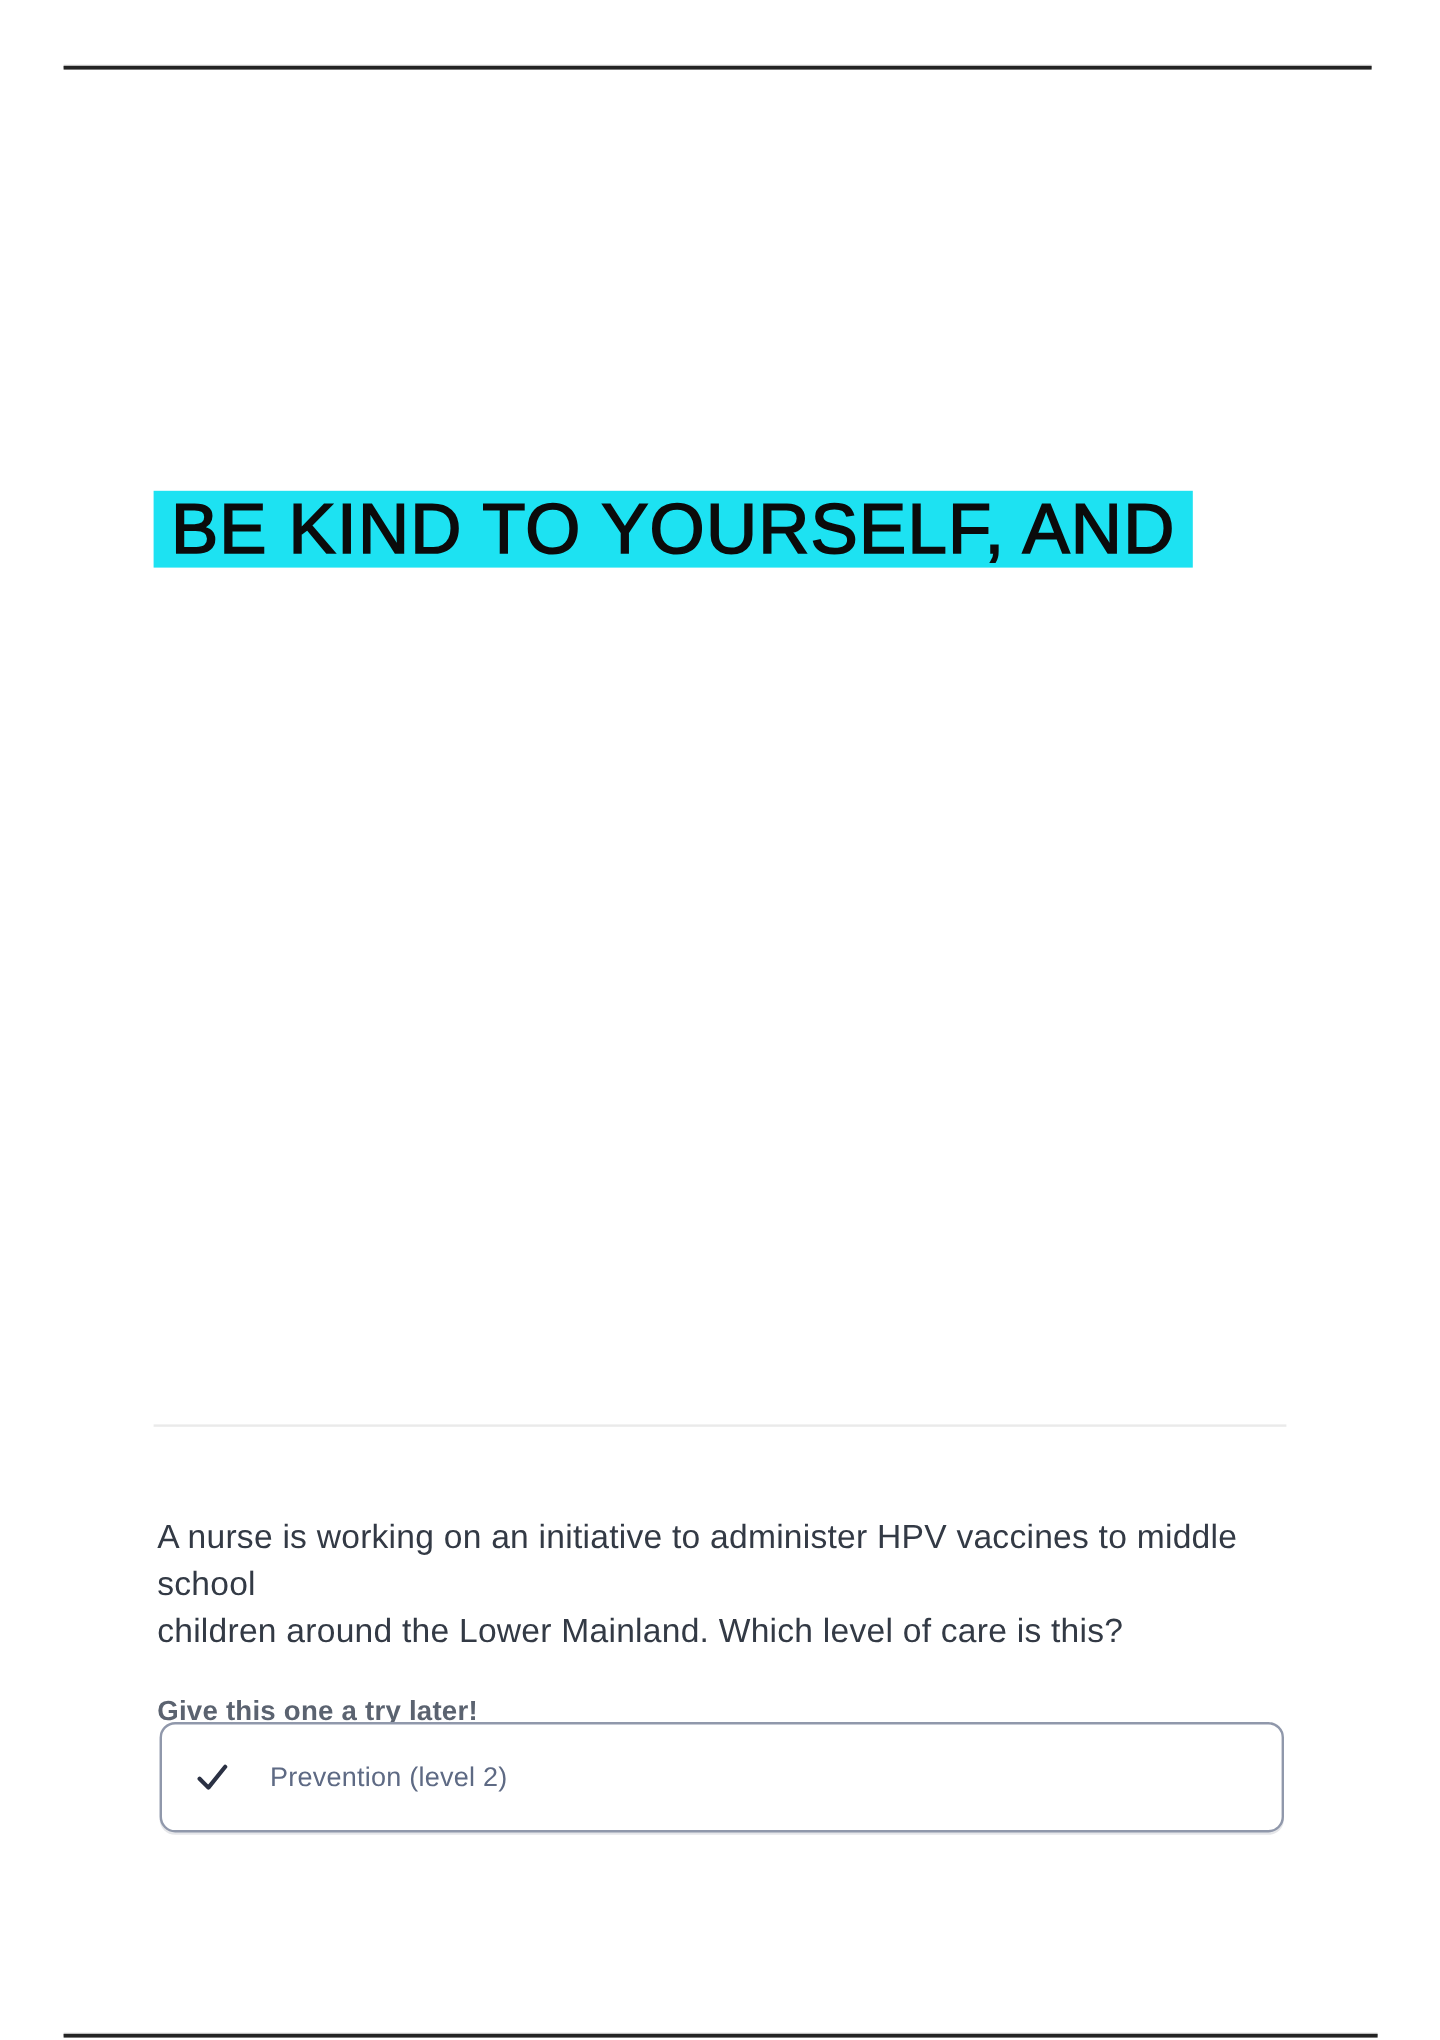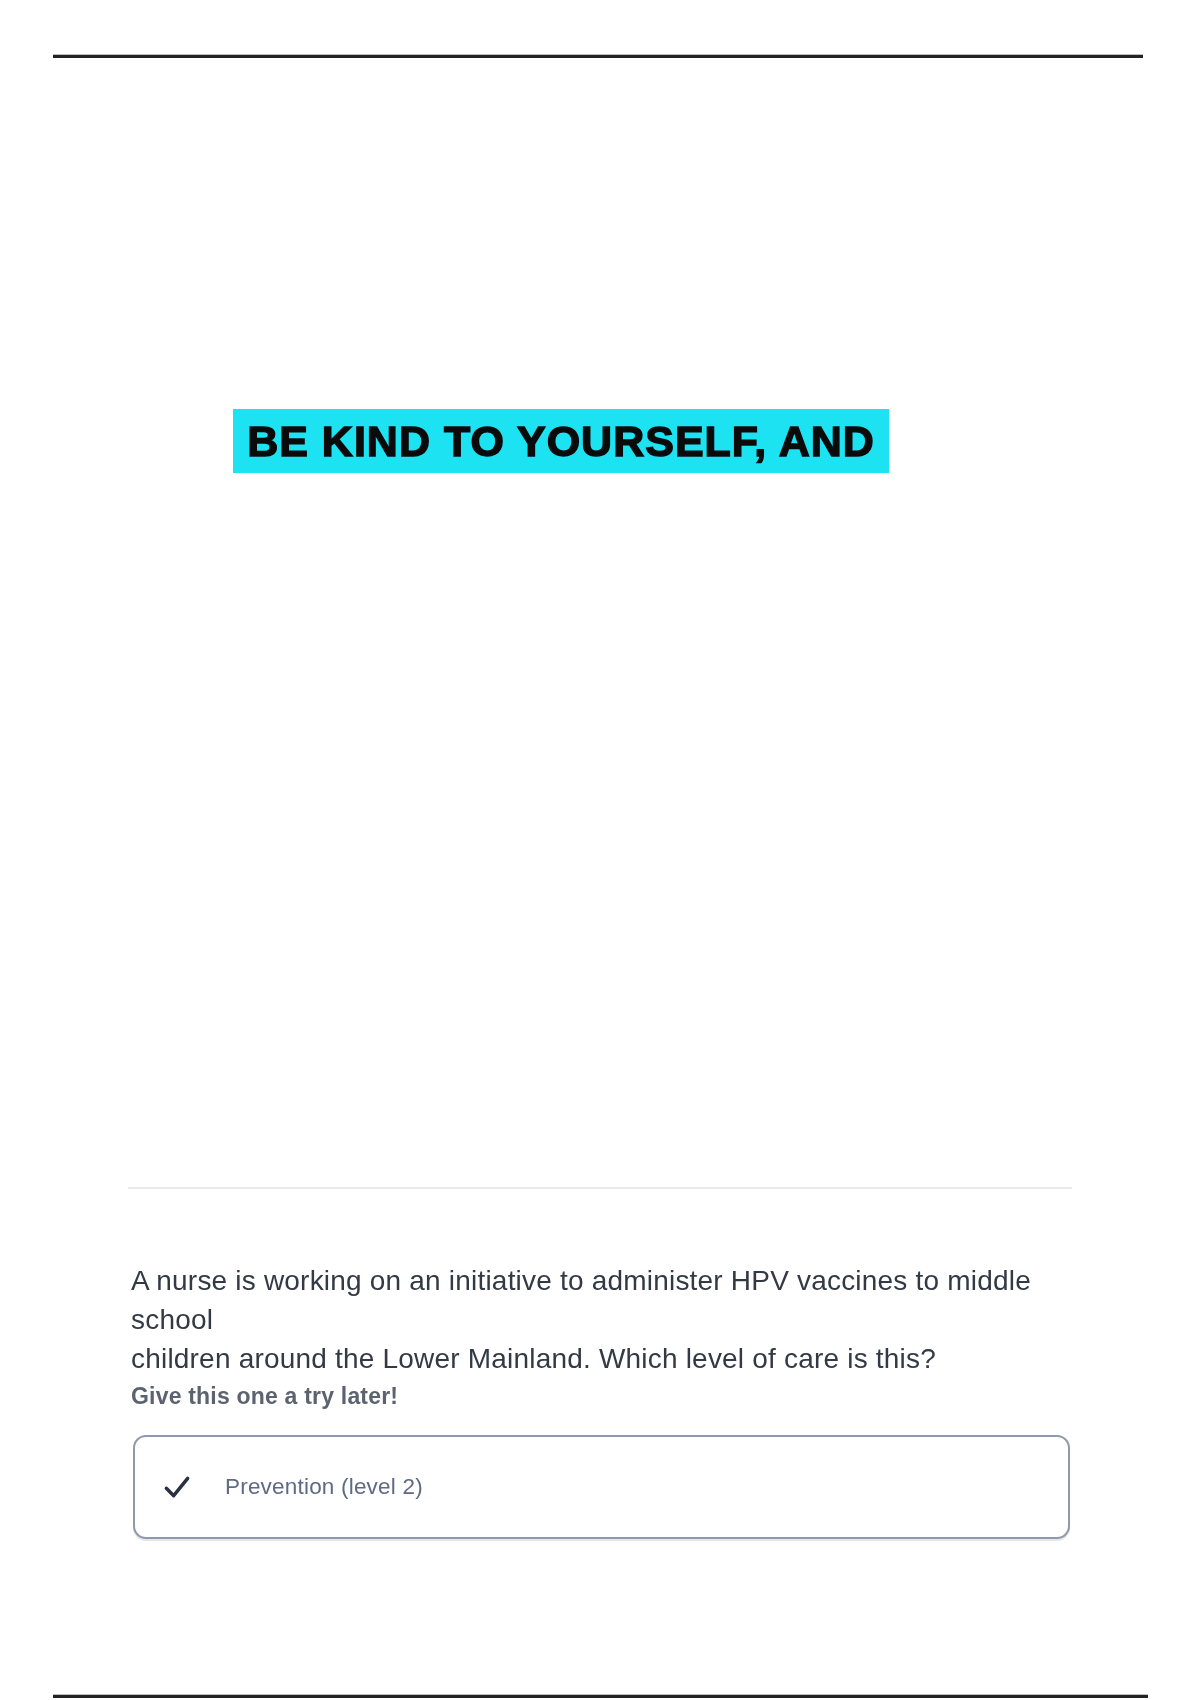--- a/index.html
+++ b/index.html
@@ -30,22 +30,22 @@
     position: absolute;
     top: 409px;
     left: 100px;
     width: 922px;
     text-align: center;
   }
   .banner-line {
     display: inline-block;
     background: #1de2f2;
     color: #0b0b0b;
-    font-weight: 700;
-    font-size: 43px;
+    font-weight: 400;
+    font-size: 59px;
     line-height: 56px;
     letter-spacing: 1px;
     padding: 4px 14px;
     margin-bottom: 9px;
     -webkit-text-stroke: 1.4px #0b0b0b;
     white-space: nowrap;
   }
 
   
   .divider {
@@ -65,35 +65,35 @@
     width: 900px;
     color: #333a45;
     font-size: 28px;
     line-height: 39px;
     letter-spacing: 0.2px;
   }
 
   
   .try-later {
     position: absolute;
-    top: 1383px;
+    top: 1412px;
     left: 131px;
     color: #5b6370;
     font-size: 23px;
     font-weight: 700;
     letter-spacing: 0.2px;
   }
 
   
   .answer-card {
     position: absolute;
     top: 1435px;
     left: 133px;
     width: 937px;
-    height: 104px;
+    height: 92px;
     box-sizing: border-box;
     background: #ffffff;
     border: 2px solid #9098ab;
     border-radius: 13px;
     box-shadow: 0 2px 0 rgba(80, 88, 110, 0.15);
     display: flex;
     align-items: center;
     padding-left: 26px;
     cursor: pointer;
   }

